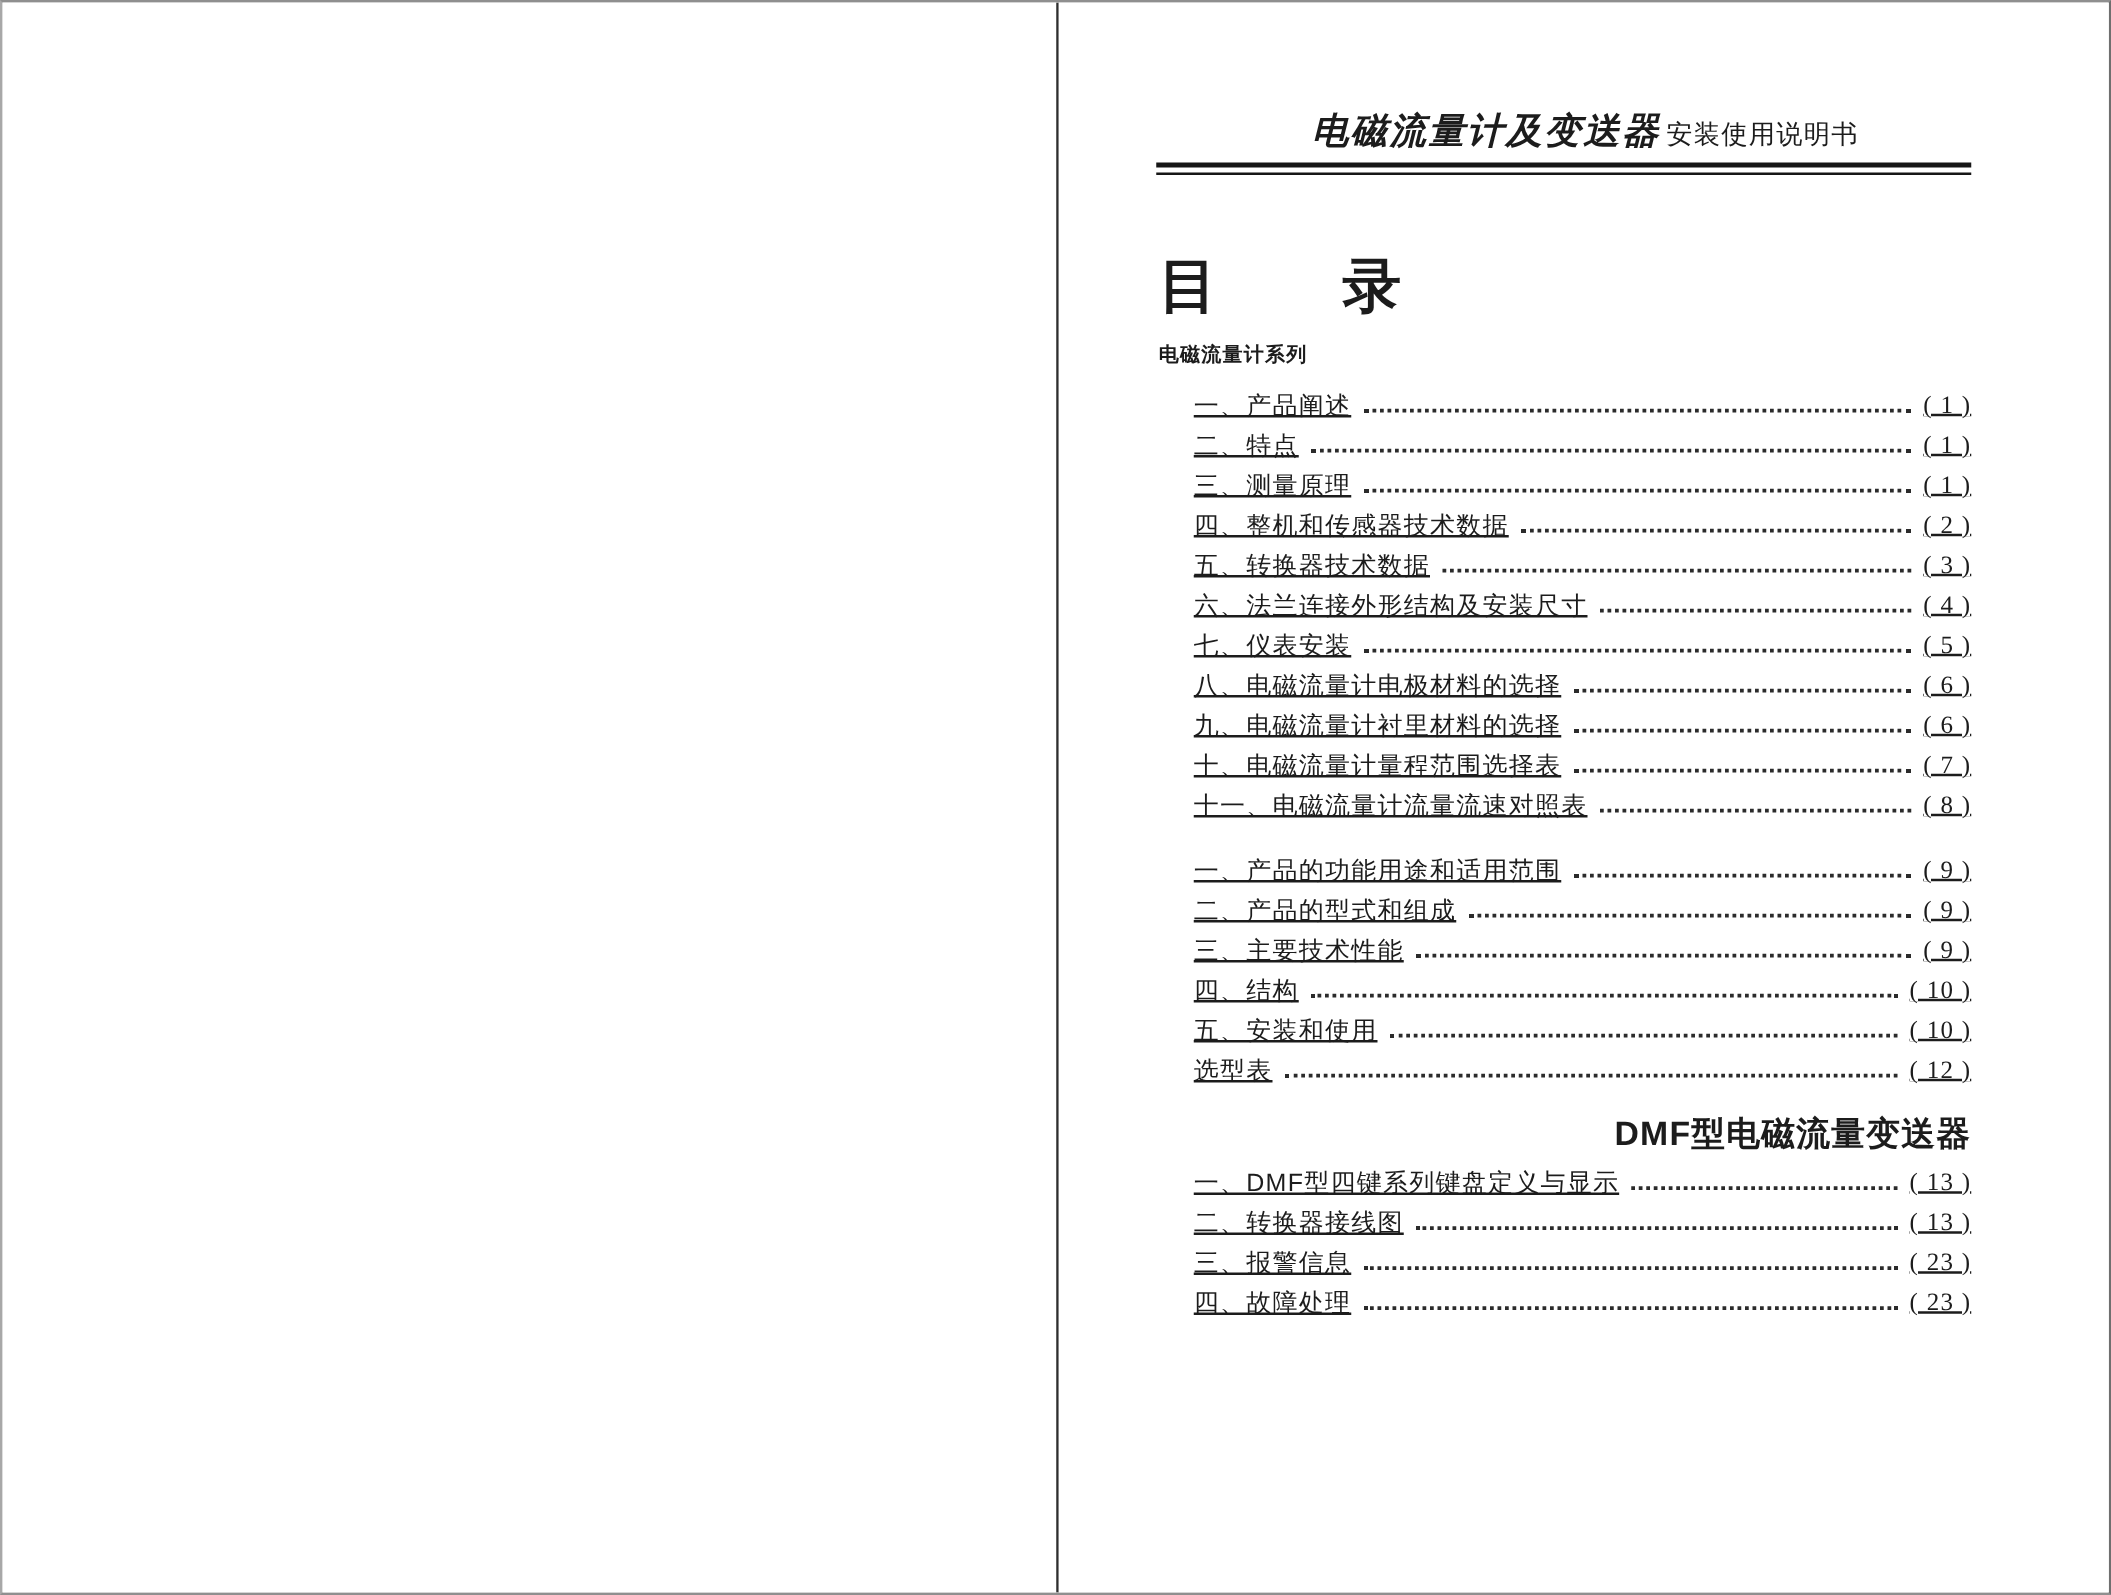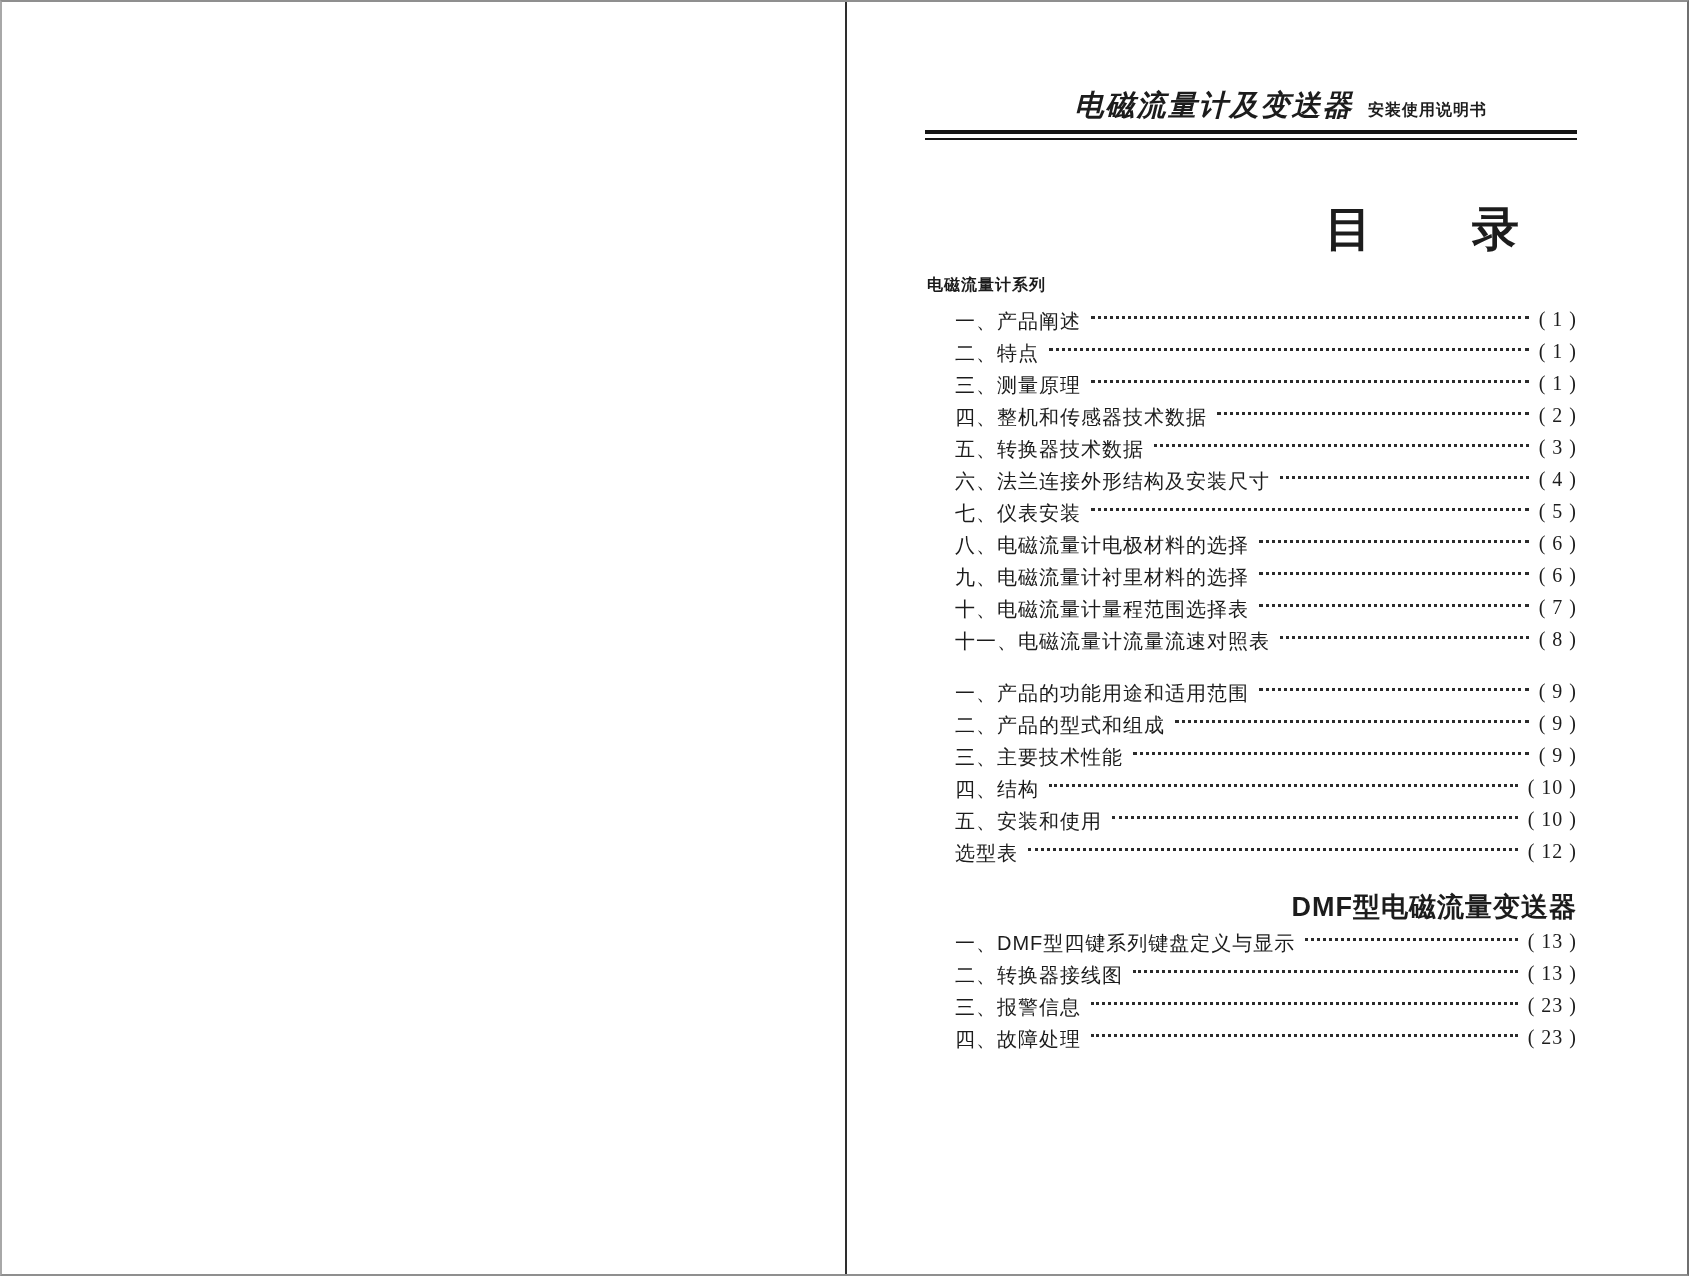--- a/index.html
+++ b/index.html
@@ -49,43 +49,42 @@
     line-height: 38px;
   }
   .hdr-italic {
     font-family: "Liberation Serif", serif;
     font-style: italic;
     font-weight: 700;
     font-size: 29px;
     letter-spacing: 2px;
   }
   .hdr-suffix {
-    font-size: 16px;
-    font-weight: 700;
-    margin-left: 10px;
+    font-size: 21px;
+    font-weight: 400;
     letter-spacing: 1px;
   }
   .header-rule-thick {
     position: absolute;
     left: 78px; top: 128px;
     width: 652px; height: 4px;
     background: #161616;
   }
   .header-rule-thin {
     position: absolute;
     left: 78px; top: 136px;
     width: 652px; height: 2px;
     background: #161616;
   }
   
   .toc-title {
     position: absolute;
     left: 80px; top: 196px;
     width: 594px;
-    text-align: right;
+    text-align: left;
     font-size: 47px;
     font-weight: 800;
     letter-spacing: 2px;
   }
   
   .toc {
     position: absolute;
     left: 80px; top: 268px;
     width: 650px;
   }
@@ -95,24 +94,25 @@
     line-height: 30px;
     letter-spacing: 1px;
   }
   .section-title.s2 { margin-top: 12px; }
   .section-title.s3 { margin-top: 18px; font-size: 27px; line-height: 34px; text-align: right; }
   .rows { margin-top: 8px; }
   .rows.r2 { margin-top: 20px; }
   .rows.r3 { margin-top: 6px; }
   .row {
     display: flex;
-    align-items: flex-start;
+    align-items: center;
     height: 32px;
     padding-left: 28px;
     font-size: 20px;
+    text-decoration: underline;
   }
   .row .lbl {
     white-space: nowrap;
     letter-spacing: 1px;
   }
   .row .leader {
     flex: 1 1 auto;
     height: 0;
     border-bottom: 3px dotted #2b2b2b;
     margin: 8px 10px 0 10px;

